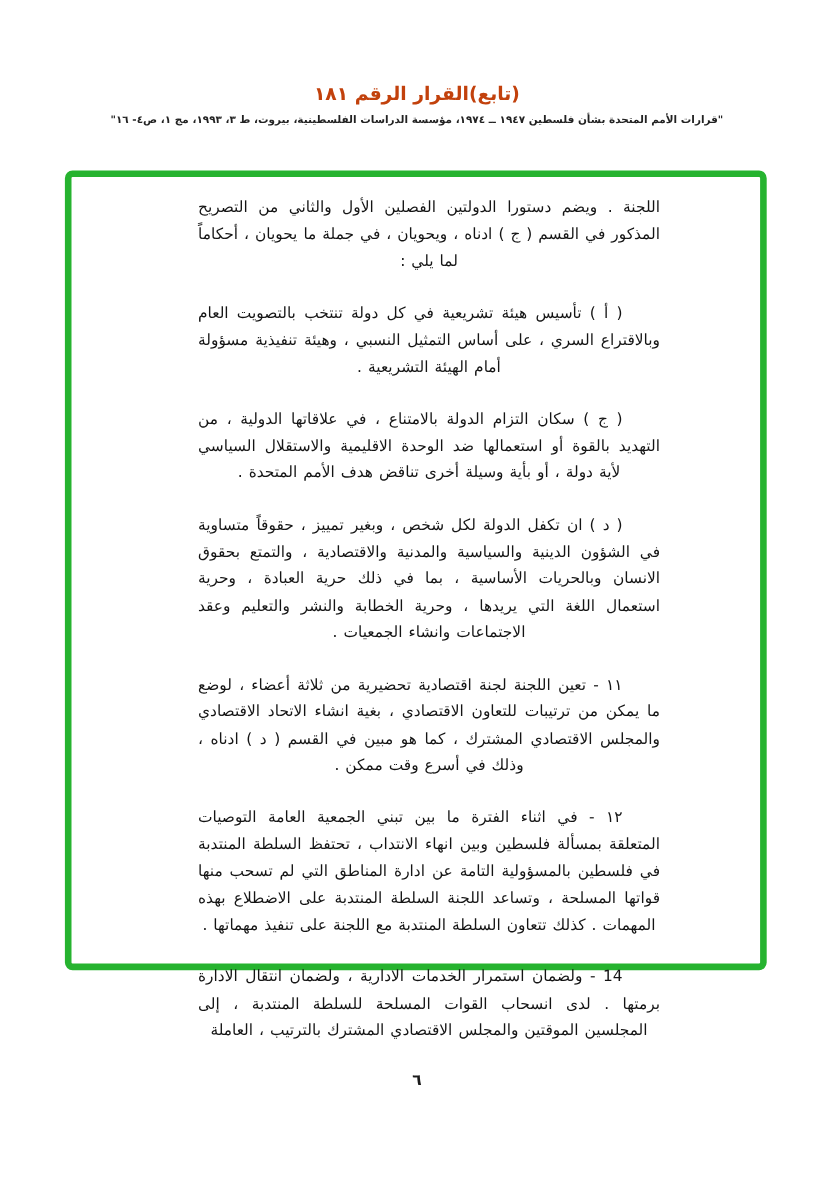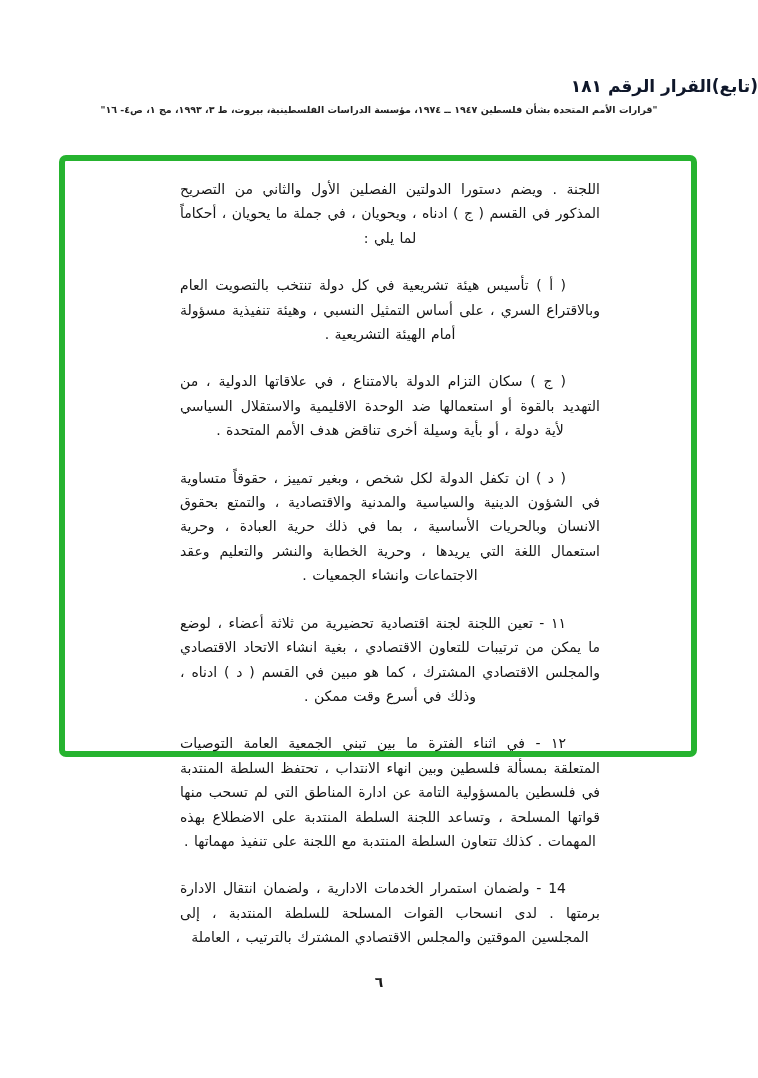--- a/index.html
+++ b/index.html
@@ -14,44 +14,44 @@
     position: relative;
     font-family: "DejaVu Sans", sans-serif;
     color: #111111;
     overflow: hidden;
   }
   .page-title {
     position: absolute;
     top: 76px;
     left: 0;
     width: 758px;
-    text-align: right;
+    text-align: center;
     direction: rtl;
     font-size: 17px;
     font-weight: bold;
-    color: #0f172a;
+    color: #c2410c;
   }
   .source-citation {
     position: absolute;
     top: 104px;
     left: 0;
     width: 758px;
     text-align: center;
     direction: rtl;
     font-size: 9.5px;
     font-weight: bold;
     white-space: nowrap;
     color: #222222;
   }
   .highlight-frame {
     position: absolute;
     left: 59px;
     top: 155px;
     width: 638px;
-    height: 602px;
+    height: 727px;
     border: 6px solid #26b32f;
     border-radius: 7px;
     background: transparent;
   }
   .document-text {
     position: absolute;
     top: 16px;
     right: 91px;
     width: 420px;
     direction: rtl;

